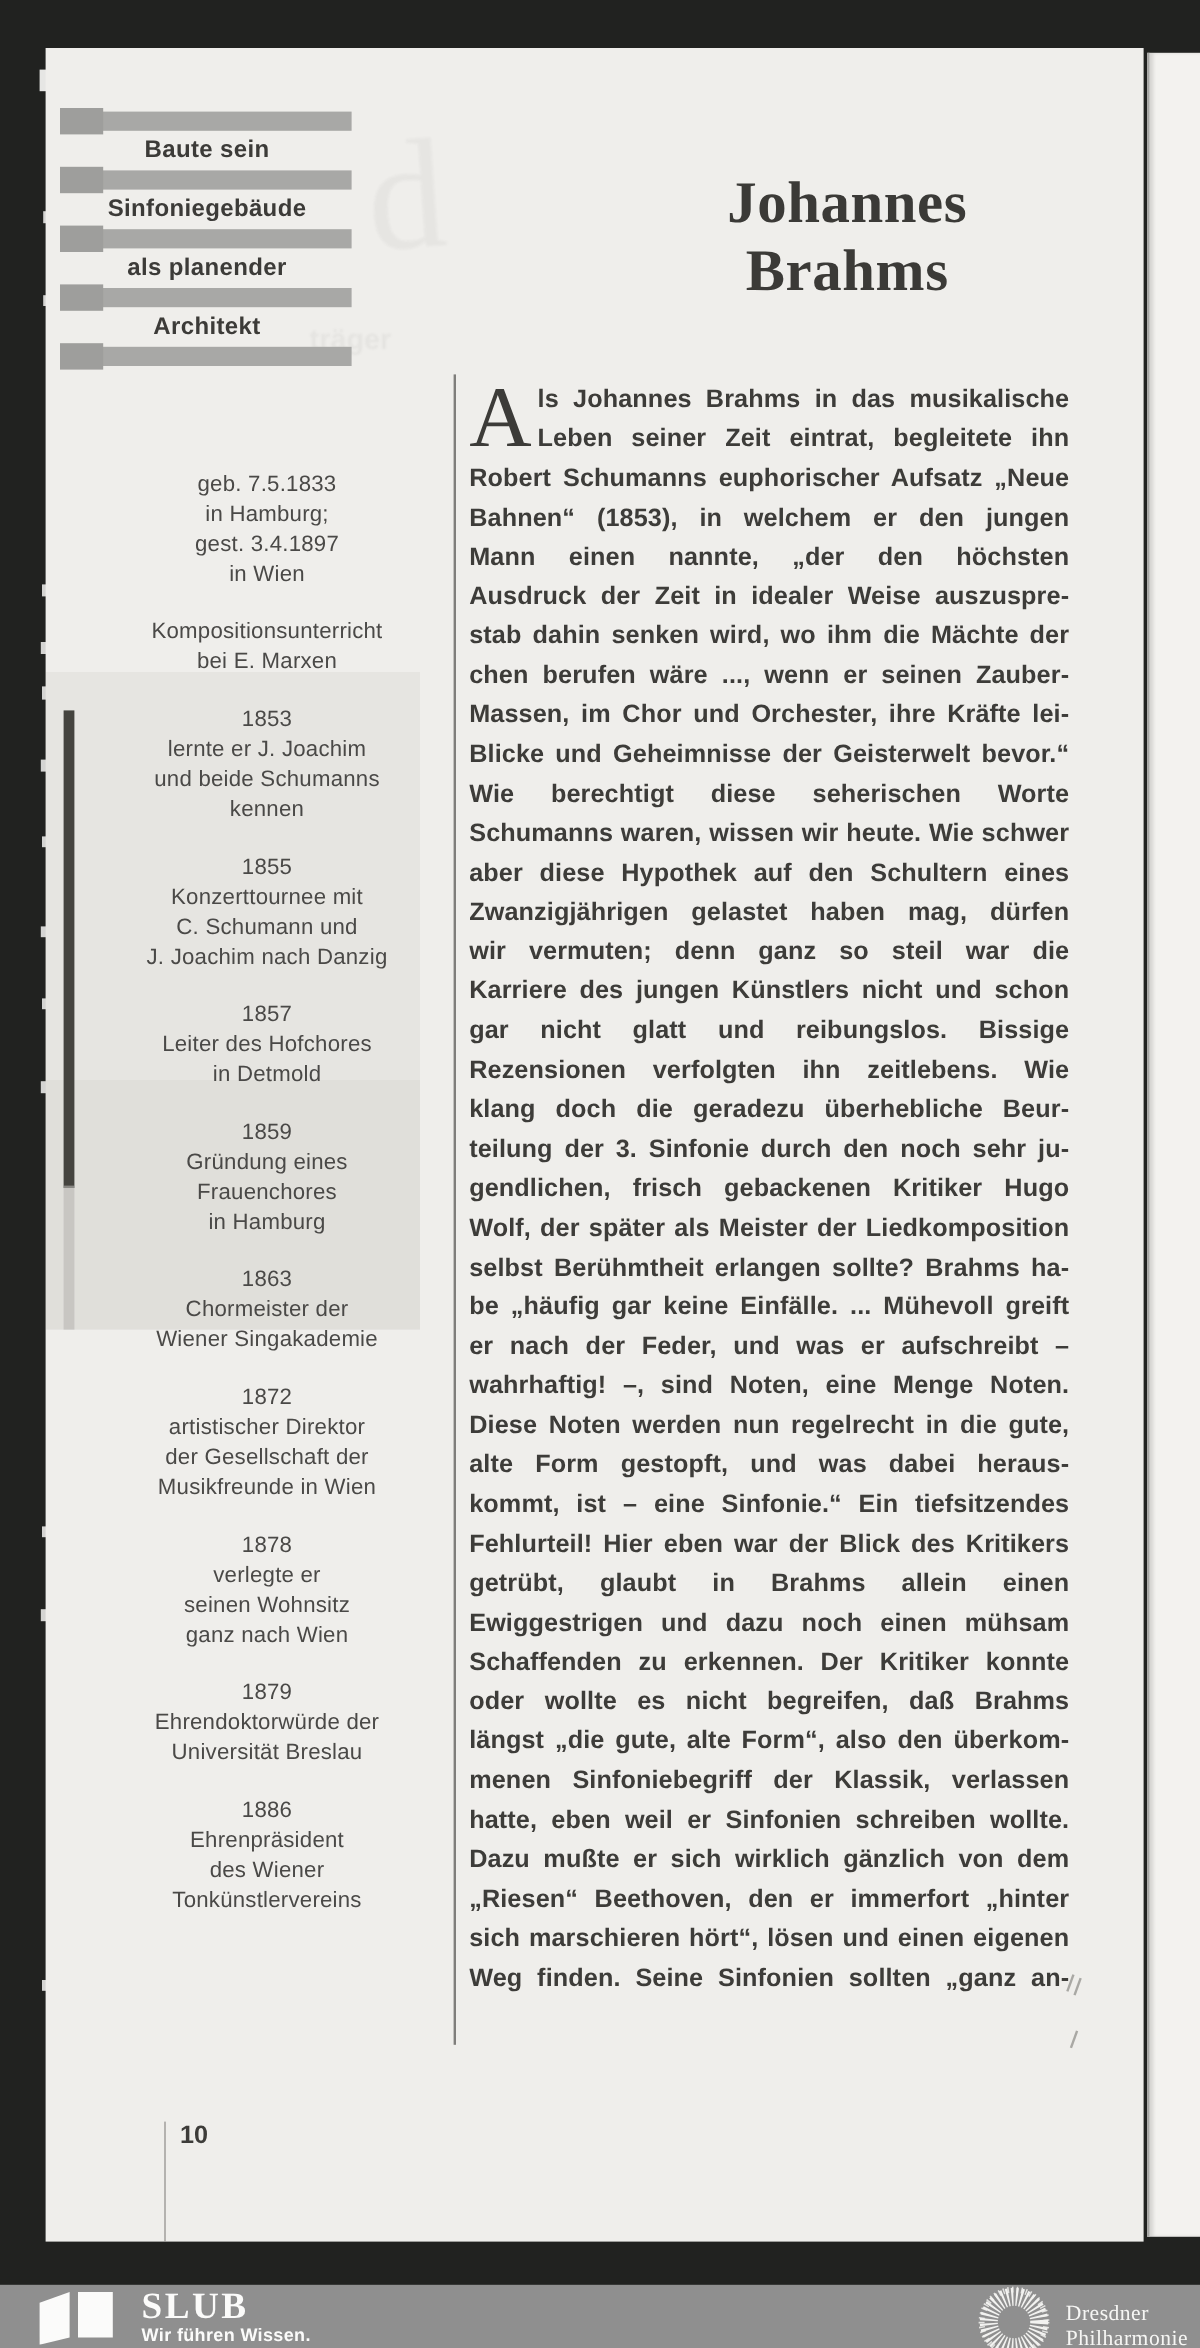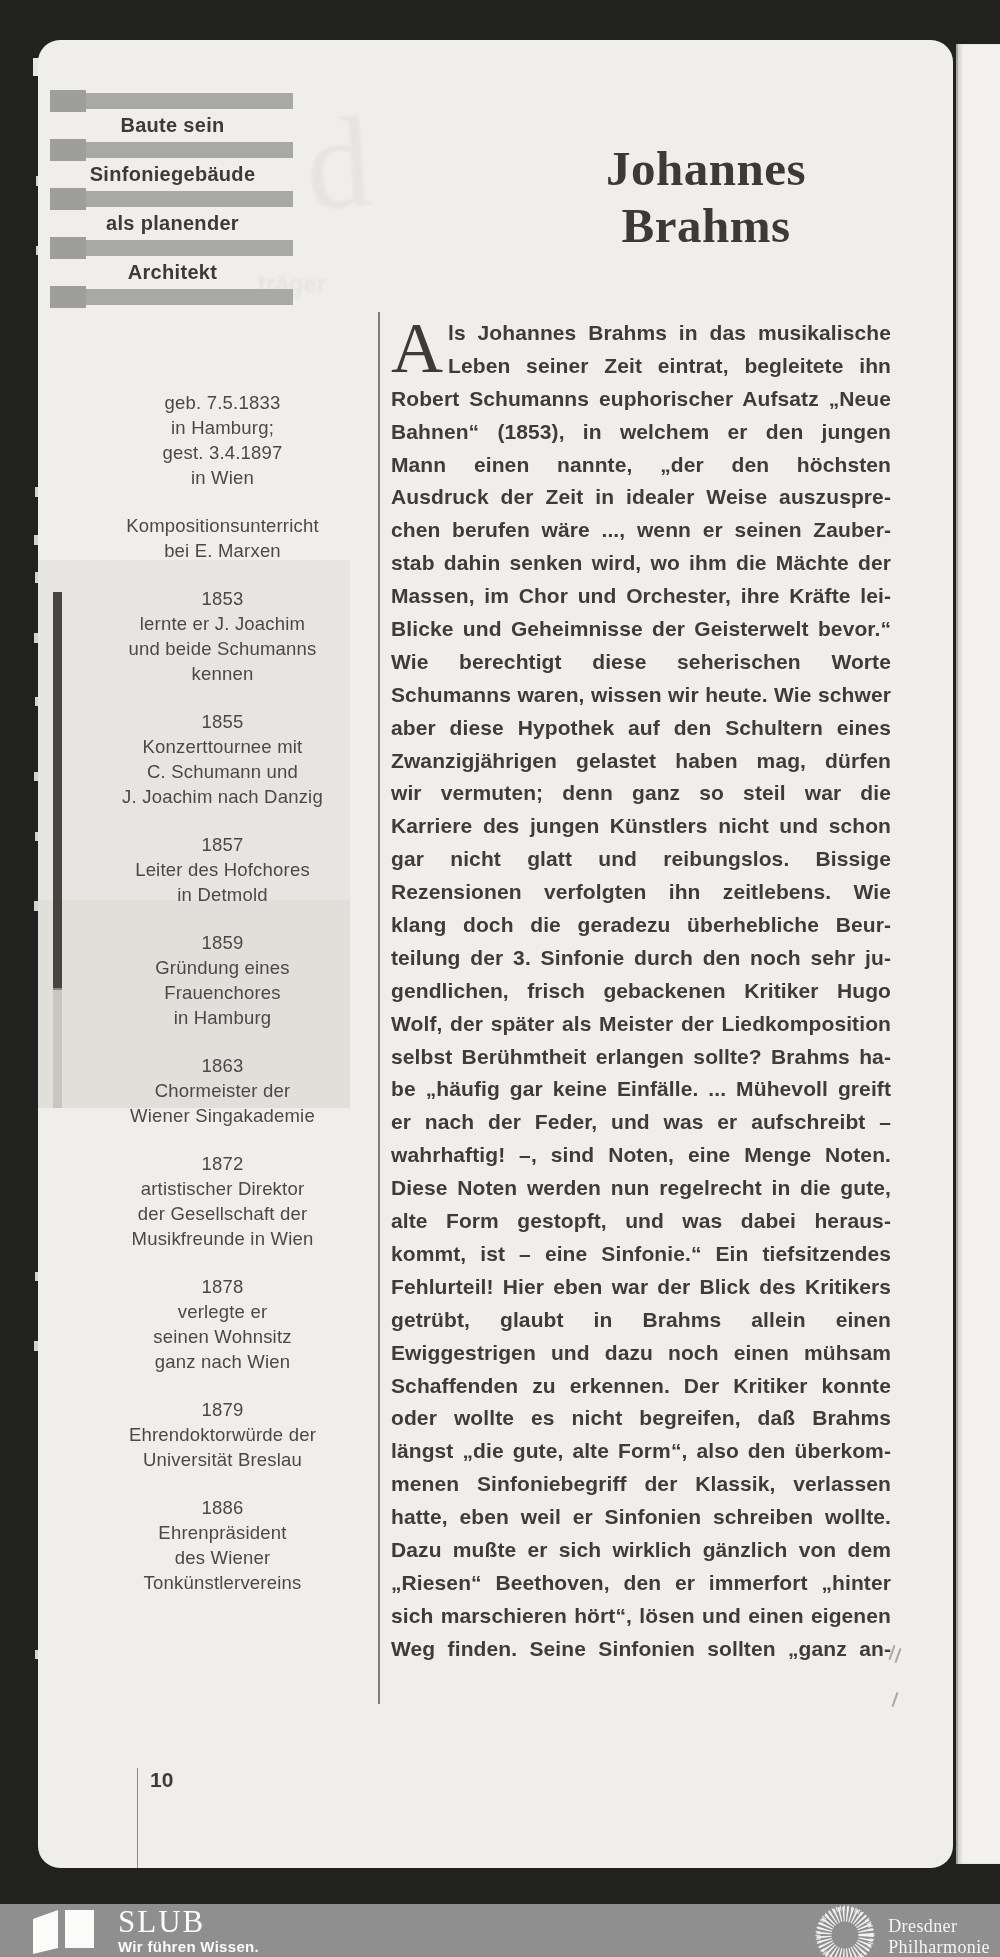--- a/index.html
+++ b/index.html
@@ -1,21 +1,21 @@
 <!DOCTYPE html>
 <html><head>
 <meta charset="utf-8">
 <style>
   html,body{margin:0;padding:0;background:#141513;}
   #stage{position:relative;width:1000px;height:1957px;background:#212220;overflow:hidden;
          font-family:"Liberation Sans",sans-serif;}
   
   .page{position:absolute;left:38px;top:40px;width:915px;height:1828px;
         background:linear-gradient(90deg,#ecebе8 0,#f0efec 30px,#f0efec 90%,#e9e8e5 100%),#efeeeb;
-        background-color:#efeeeb;border-radius:22px;}
+        background-color:#efeeeb;}
   .shade-band{position:absolute;left:0px;top:520px;width:312px;height:548px;
         background:rgba(110,110,106,0.07);}
   .shade-band2{position:absolute;left:0px;top:860px;width:312px;height:208px;
         background:rgba(110,110,106,0.05);}
   
   .ghost-glyph{position:absolute;left:268px;top:48px;font-family:"Liberation Serif",serif;
         font-size:130px;color:rgba(60,60,55,0.05);transform:rotate(-4deg);filter:blur(1px);}
   .ghost-word{position:absolute;left:220px;top:230px;font-size:24px;font-weight:bold;
         color:rgba(60,60,55,0.05);filter:blur(1px);}
   
@@ -51,21 +51,21 @@
   .pencil{position:absolute;width:2px;height:15px;background:#a9a8a4;transform:rotate(20deg);}
   
   .tick{position:absolute;background:#d4d4d2;}
   
   .sliver{position:absolute;left:956px;top:44px;width:44px;height:1820px;background:#f3f2ef;
         border-left:2px solid #a5a5a2;box-shadow:inset 3px 0 3px rgba(0,0,0,0.12);}
   
   .footer{position:absolute;left:0;top:1904px;width:1000px;height:53px;background:#8f8f8f;}
   .slub{position:absolute;left:30px;top:2px;display:flex;align-items:flex-start;cursor:pointer;}
   .slub-texts{margin-left:18px;}
-  .slub-name{font-family:"Liberation Serif",serif;font-weight:normal;font-size:31px;line-height:32px;
+  .slub-name{font-family:"Liberation Serif",serif;font-weight:bold;font-size:31px;line-height:32px;
         color:#fbfbfa;letter-spacing:2px;}
   .slub-tagline{font-size:15px;font-weight:bold;color:#fbfbfa;margin-top:0px;letter-spacing:0.3px;}
   .phil{position:absolute;right:10px;top:0px;display:flex;align-items:center;cursor:pointer;}
   .phil-texts{margin-left:12px;font-family:"Liberation Serif",serif;font-size:18px;line-height:21px;
         color:#f6f6f4;letter-spacing:0.4px;}
 </style>
 </head>
 <body>
 
 <div id="stage">
@@ -173,22 +173,22 @@
 
     <div class="bodyblock">
       <span class="dropcap">A</span>
       <div>
           <div class="bl ind">ls Johannes Brahms in das musikalische</div>
           <div class="bl ind">Leben seiner Zeit eintrat, begleitete ihn</div>
           <div class="bl">Robert Schumanns euphorischer Aufsatz „Neue</div>
           <div class="bl">Bahnen“ (1853), in welchem er den jungen</div>
           <div class="bl">Mann einen nannte, „der den höchsten</div>
           <div class="bl">Ausdruck der Zeit in idealer Weise auszuspre-</div>
+          <div class="bl">stab dahin senken wird, wo ihm die Mächte der</div>
           <div class="bl">chen berufen wäre ..., wenn er seinen Zauber-</div>
-          <div class="bl">stab dahin senken wird, wo ihm die Mächte der</div>
           <div class="bl">Massen, im Chor und Orchester, ihre Kräfte lei-</div>
           <div class="bl">Blicke und Geheimnisse der Geisterwelt bevor.“</div>
           <div class="bl">Wie berechtigt diese seherischen Worte</div>
           <div class="bl">Schumanns waren, wissen wir heute. Wie schwer</div>
           <div class="bl">aber diese Hypothek auf den Schultern eines</div>
           <div class="bl">Zwanzigjährigen gelastet haben mag, dürfen</div>
           <div class="bl">wir vermuten; denn ganz so steil war die</div>
           <div class="bl">Karriere des jungen Künstlers nicht und schon</div>
           <div class="bl">gar nicht glatt und reibungslos. Bissige</div>
           <div class="bl">Rezensionen verfolgten ihn zeitlebens. Wie</div>

